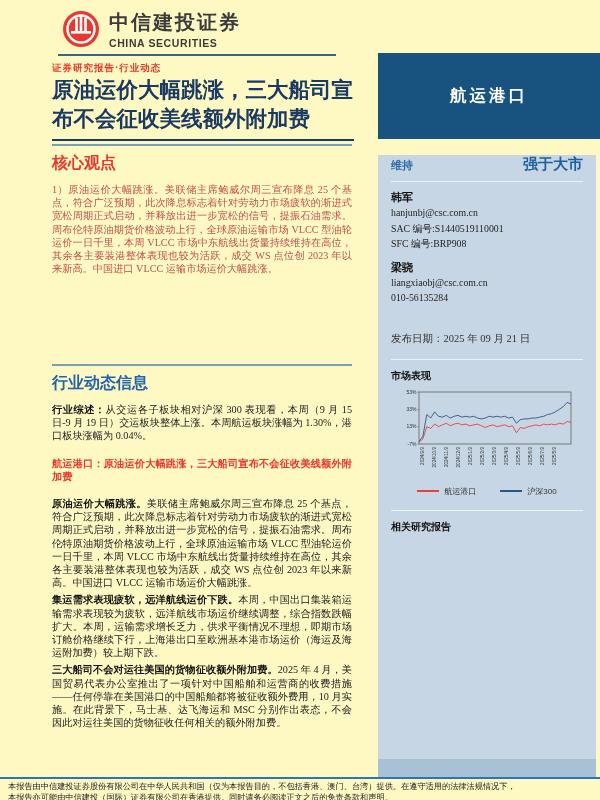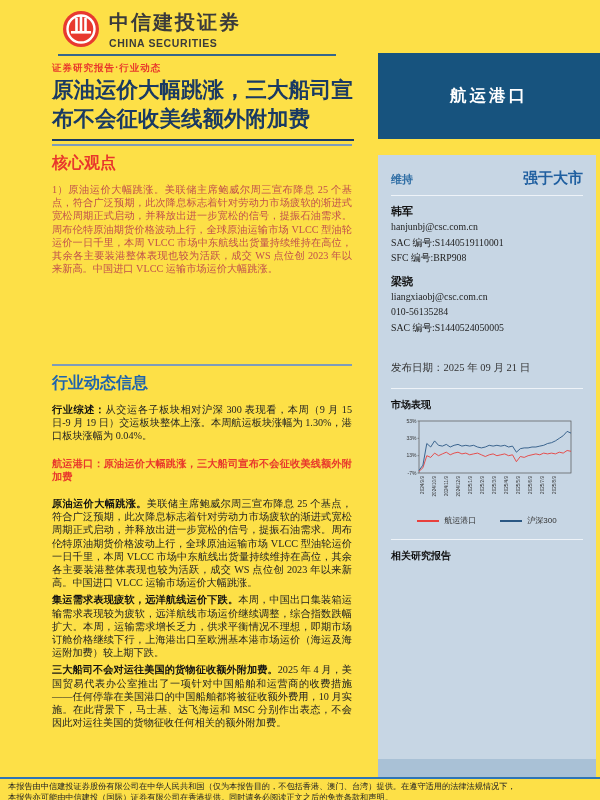--- a/index.html
+++ b/index.html
@@ -1,17 +1,17 @@
 <!DOCTYPE html>
 <html><head>
 <meta charset="utf-8">
 <style>
   * { margin:0; padding:0; box-sizing:border-box; }
   body { background:#888; font-family:"Liberation Sans","DejaVu Sans",sans-serif; }
-  .page { position:relative; width:600px; height:800px; background:#fde047; margin:0 auto; overflow:hidden; }
+  .page { position:relative; width:600px; height:800px; background:#fef9c3; margin:0 auto; overflow:hidden; }
 
   
   .logo { position:absolute; left:62px; top:9px; display:flex; align-items:center; gap:9px; }
   .logo-text-cn { font-size:20px; font-weight:bold; color:#3b3b3b; letter-spacing:2px; font-family:"Liberation Serif","DejaVu Serif",serif; }
   .logo-text-en { font-size:10.5px; font-weight:bold; color:#3b3b3b; letter-spacing:0.6px; margin-top:1px; }
   .top-rule { position:absolute; left:58px; top:54px; width:278px; height:2px; background:#35678c; }
   .report-type { position:absolute; left:52px; top:62px; font-size:9.5px; color:#e8372c; letter-spacing:1px; font-family:"Liberation Serif","DejaVu Serif",serif; font-weight:bold; }
   .title { position:absolute; left:52px; top:76px; width:302px; font-size:21.5px; line-height:29px; font-weight:bold; color:#1a3a63; padding-bottom:5px; border-bottom:2px solid #1a3a63; }
 
   
@@ -26,21 +26,21 @@
   .core-para { color:#c0504d; }
   .news-para { color:#222; }
   .lead { font-weight:bold; color:#111; }
   .para.red-bold { color:#e8372c; font-weight:bold; margin:14px 0; }
 
   
   .industry-tag { position:absolute; left:378px; top:53px; width:222px; height:86px; background:#17537e;
       color:#ffffff; font-size:16.5px; font-weight:bold; letter-spacing:3px;
       display:flex; align-items:center; justify-content:center; }
   .side-panel { position:absolute; left:378px; top:155px; width:218px; height:622px; background:#c7d6e4; padding:0 13px; }
-  .rating-row { display:flex; justify-content:space-between; align-items:baseline; padding-top:14px; }
+  .rating-row { display:flex; justify-content:space-between; align-items:baseline; }
   .rating-action { font-size:11px; font-weight:bold; color:#2e6da4; }
   .rating-value { font-size:15px; font-weight:bold; color:#1f5fa0; }
   .panel-div { height:1px; background:#eef3f8; margin-top:7px; }
   .analyst-name { font-size:11px; font-weight:bold; color:#111; margin-top:8px; line-height:15px; }
   .analyst-line { font-size:9.8px; color:#222; line-height:15.5px; font-family:"Liberation Serif","DejaVu Serif",serif; }
   .publish-row { margin-top:26px; font-size:10.5px; color:#333; font-family:"Liberation Serif","DejaVu Serif",serif; }
   .panel-div2 { height:1px; background:#eef3f8; margin-top:13px; }
   .panel-sec-title { font-size:10px; font-weight:bold; color:#111; margin-top:9px; }
   #perf-chart { display:block; margin-top:5px; width:192px; height:96px; }
   .legend { display:flex; justify-content:center; gap:24px; margin-top:2px; }
@@ -103,21 +103,20 @@
     <div>
       <div class="analyst-name">韩军</div>
       <div class="analyst-line">hanjunbj@csc.com.cn</div>
       <div class="analyst-line">SAC 编号:S1440519110001</div>
       <div class="analyst-line">SFC 编号:BRP908</div>
     </div>
     <div>
       <div class="analyst-name">梁骁</div>
       <div class="analyst-line">liangxiaobj@csc.com.cn</div>
       <div class="analyst-line">010-56135284</div>
-      <div class="analyst-line">SAC 编号:S1440524050005</div>
     </div>
 
     <div class="publish-row"><span>发布日期：</span><span>2025 年 09 月 21 日</span></div>
 
     <div class="panel-div2"></div>
     <div class="panel-sec-title">市场表现</div>
 
     <svg id="perf-chart" viewBox="0 0 192 96">
         <rect x="28" y="4" width="152" height="52" fill="none" stroke="#555" stroke-width="0.7"></rect>
         <text x="25.5" y="5.8" text-anchor="end" font-size="5" fill="#333">53%</text>

